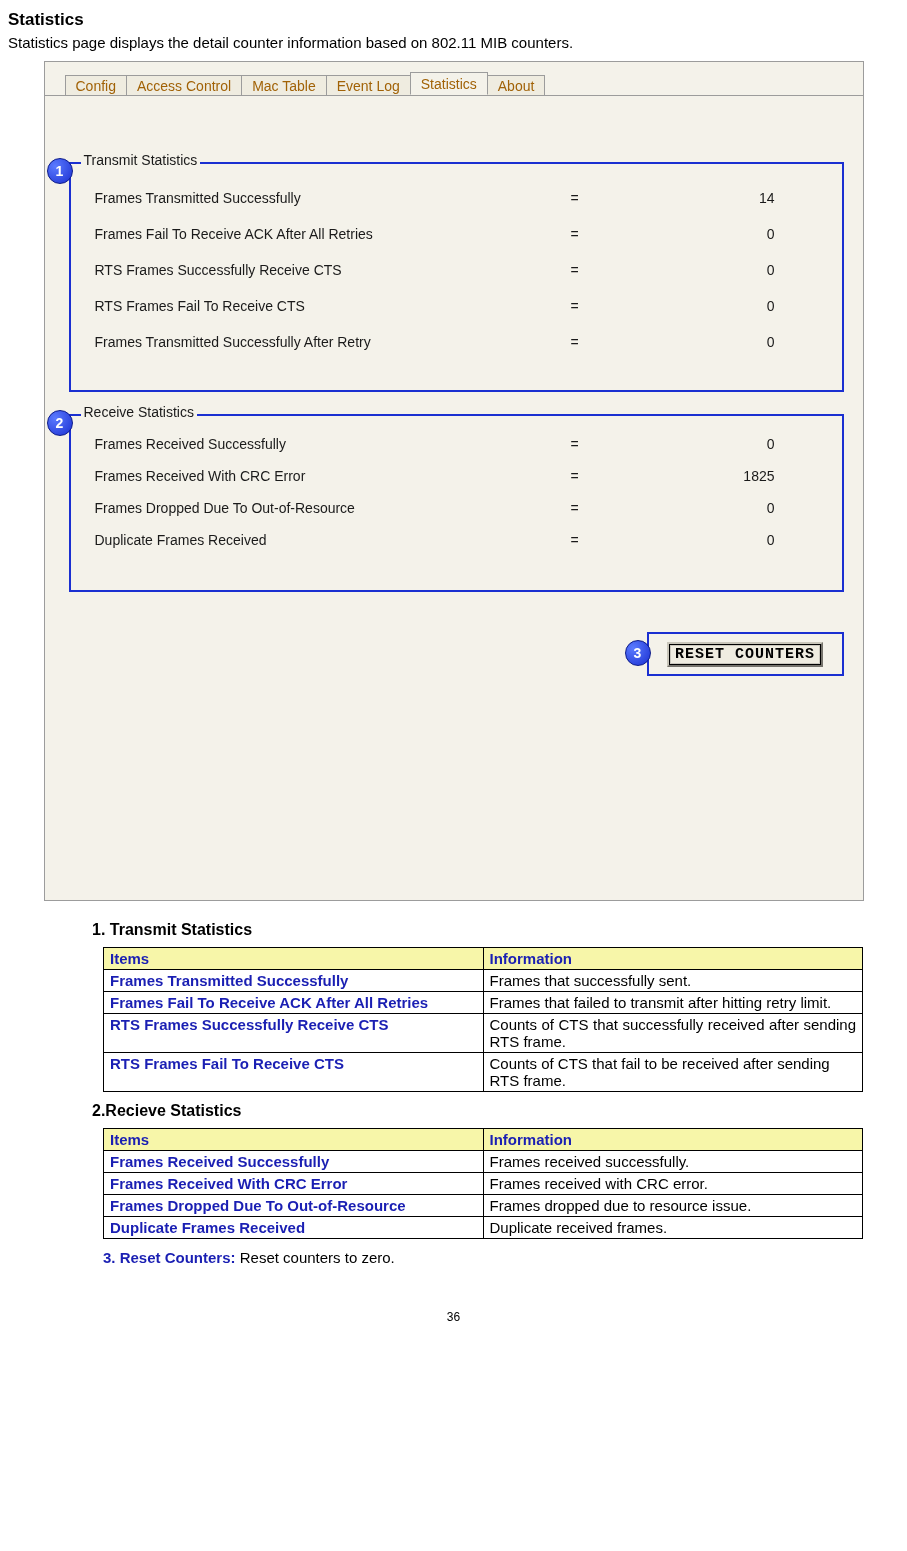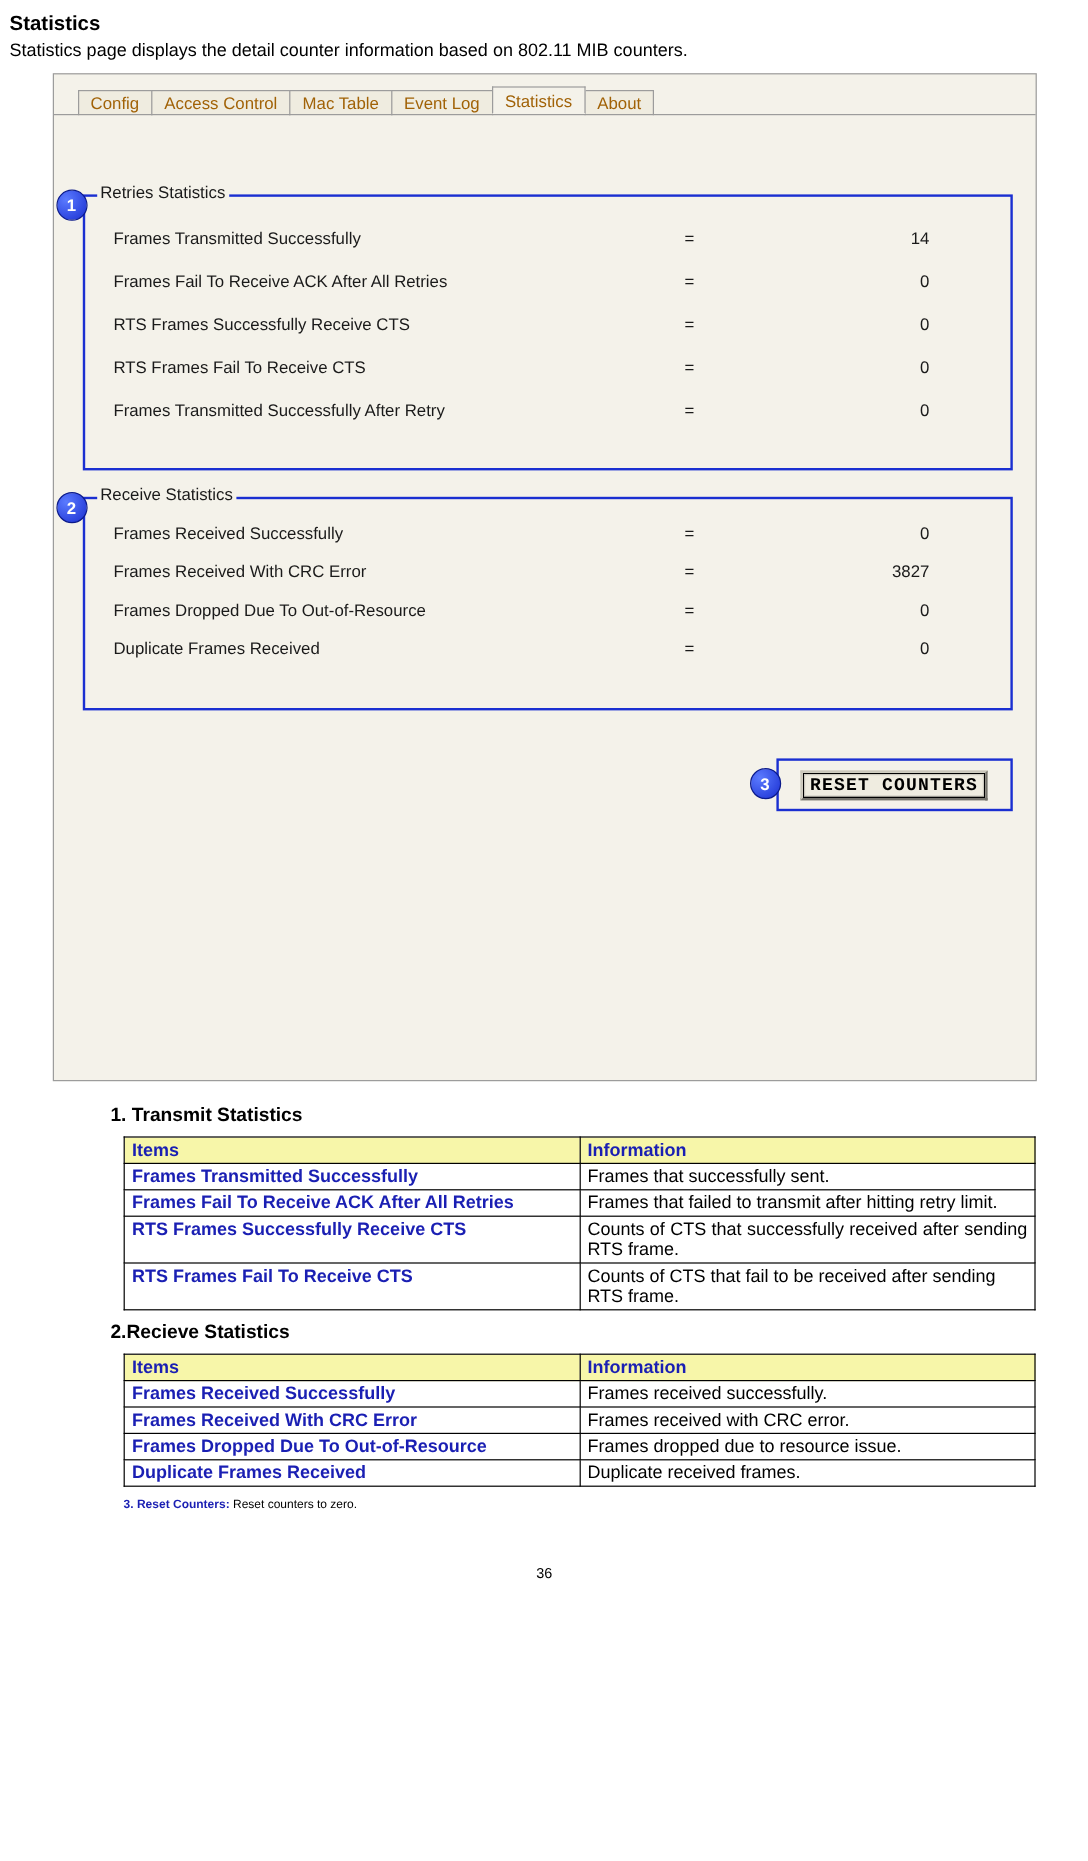--- a/index.html
+++ b/index.html
@@ -158,21 +158,21 @@
       color: #1a1fb3;
       font-weight: bold;
       width: 50%;
     }
     table.desc td.info {
       color: #000;
       width: 50%;
     }
     td.info.justify { text-align: justify; }
     .footer-line {
-      font-size: 10px;
+      font-size: 15px;
       margin: 6px 0 16px 95px;
     }
     .footer-line strong {
       color: #1a1fb3;
     }
     .pagenum {
       text-align: center;
       font-size: 12px;
       margin-top: 44px;
     }
@@ -189,21 +189,21 @@
     <div class="tab">Access Control</div>
     <div class="tab">Mac Table</div>
     <div class="tab">Event Log</div>
     <div class="tab selected">Statistics</div>
     <div class="tab">About</div>
   </div>
   <div class="tabline"></div>
 
   <div class="callout" style="left:2px; top:96px;">1</div>
   <div class="groupbox" style="left:24px; top:100px; width:775px; height:230px;">
-    <div class="legend">Retries Statistics</div>
+    <div class="legend">Transmit Statistics</div>
     <div class="stat-rows">
       <div class="stat-row">
         <span class="stat-label">Frames Transmitted Successfully</span>
         <span class="stat-eq">=</span>
         <span class="stat-val">14</span>
       </div>
       <div class="stat-row">
         <span class="stat-label">Frames Fail To Receive ACK After All Retries</span>
         <span class="stat-eq">=</span>
         <span class="stat-val">0</span>
@@ -231,21 +231,21 @@
     <div class="legend">Receive Statistics</div>
     <div class="stat-rows" style="top:12px;">
       <div class="stat-row" style="height:32px;">
         <span class="stat-label">Frames Received Successfully</span>
         <span class="stat-eq">=</span>
         <span class="stat-val">0</span>
       </div>
       <div class="stat-row" style="height:32px;">
         <span class="stat-label">Frames Received With CRC Error</span>
         <span class="stat-eq">=</span>
-        <span class="stat-val">3827</span>
+        <span class="stat-val">1825</span>
       </div>
       <div class="stat-row" style="height:32px;">
         <span class="stat-label">Frames Dropped Due To Out-of-Resource</span>
         <span class="stat-eq">=</span>
         <span class="stat-val">0</span>
       </div>
       <div class="stat-row" style="height:32px;">
         <span class="stat-label">Duplicate Frames Received</span>
         <span class="stat-eq">=</span>
         <span class="stat-val">0</span>

